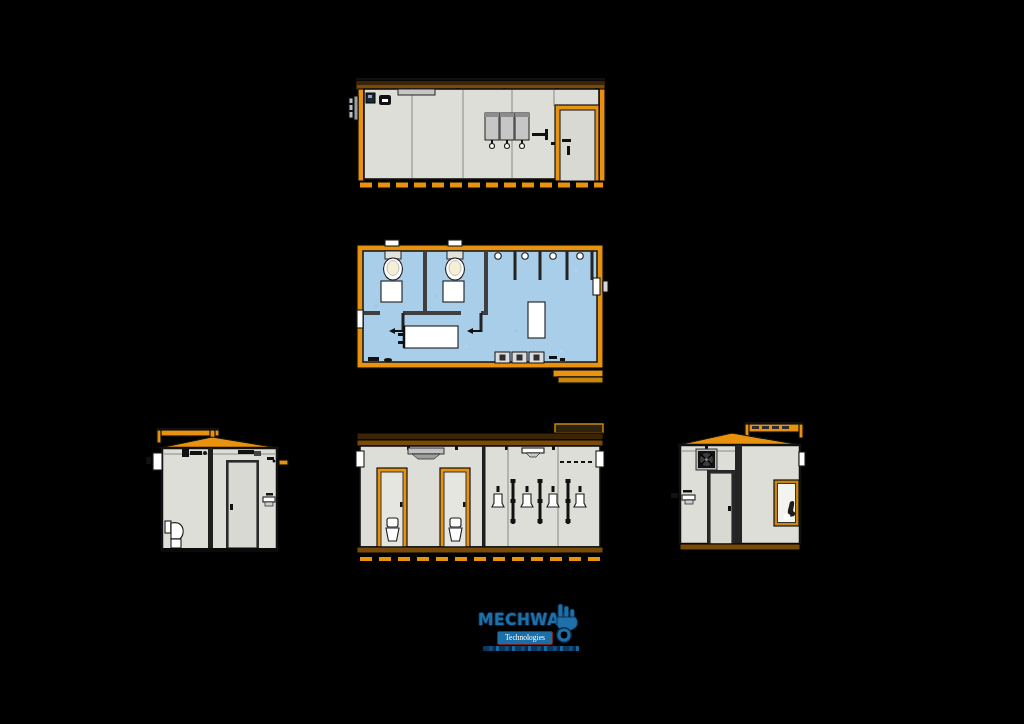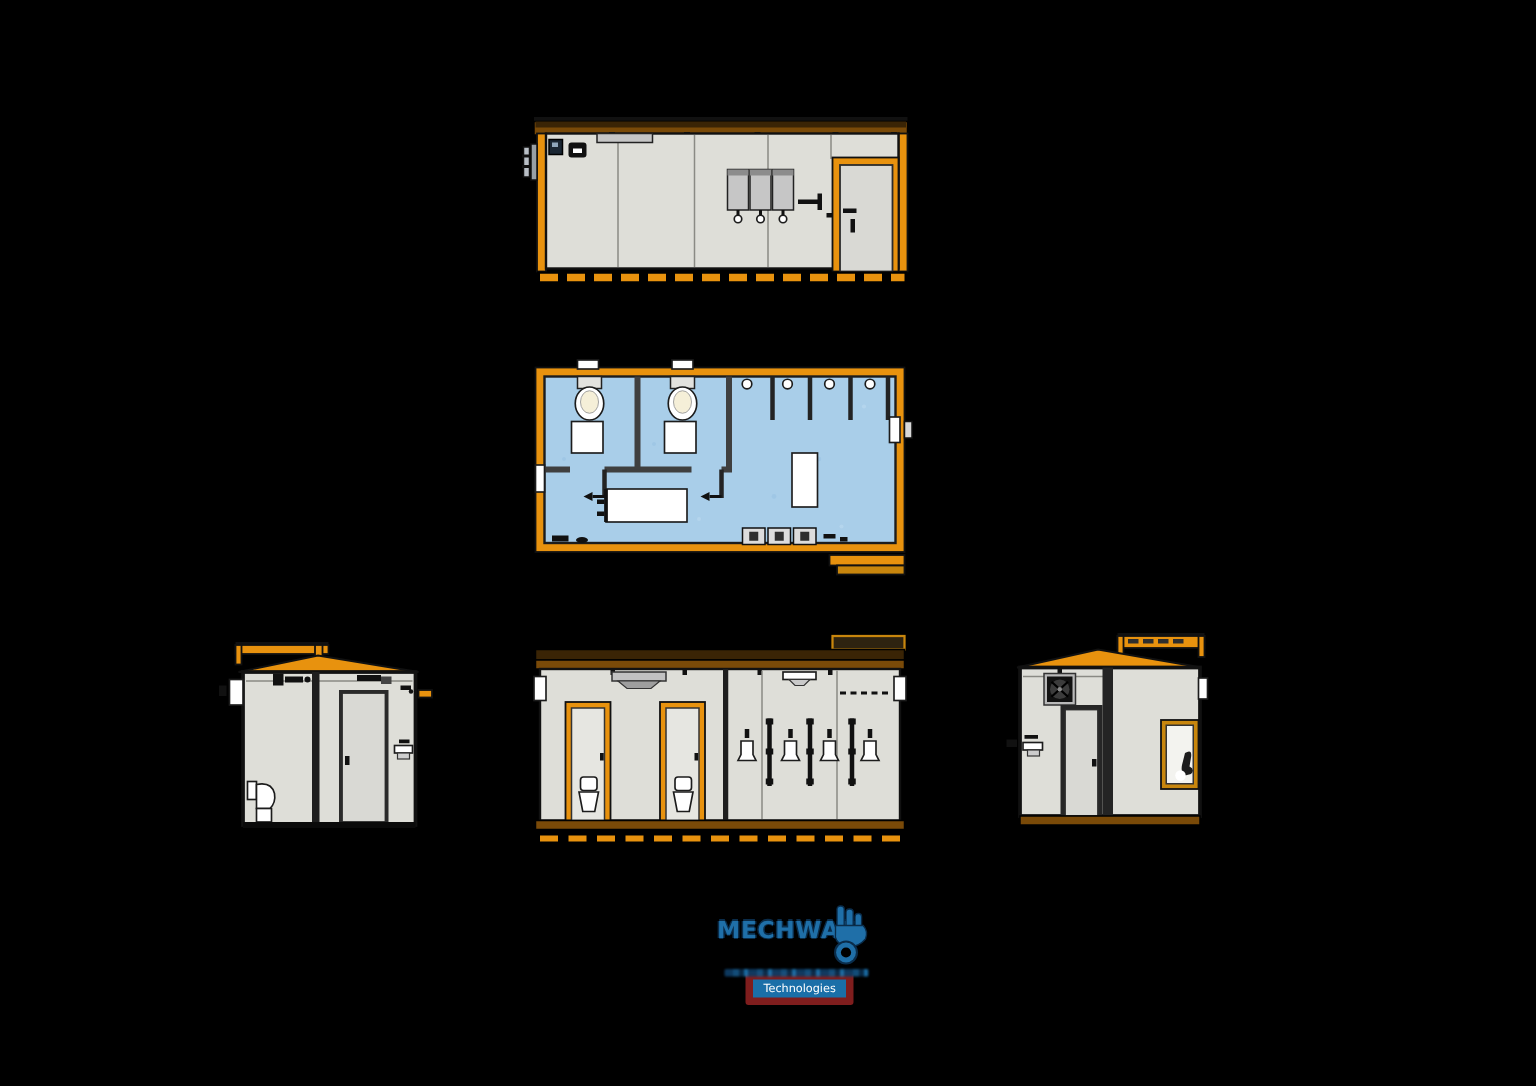--- a/index.html
+++ b/index.html
@@ -27,23 +27,23 @@
   .logo{position:absolute;left:470px;top:600px;width:140px;height:62px;}
   .brand{
     position:absolute;left:8px;top:11px;
     font-size:15.5px;font-weight:bold;letter-spacing:.5px;
     color:var(--logo-blue);
     text-shadow:-1px 0 var(--logo-navy),1px 0 var(--logo-navy),0 -1px var(--logo-navy),0 1px var(--logo-navy);
     white-space:nowrap;
   }
   .hand{position:absolute;left:84px;top:3px;}
   .subbox{
-    position:absolute;left:27px;top:48px;
-    background:var(--logo-box);border:5px solid #7f1d1d;border-radius:2px;
-    color:#fff;font-size:7.5px;padding:1px 7px 2px 7px;white-space:nowrap;
+    position:absolute;left:27px;top:31px;
+    background:var(--logo-box);border:1px solid #7f1d1d;border-radius:2px;
+    color:#fff;font-size:7.5px;padding:1px 7px 2px 7px;white-space:nowrap;font-family:Liberation Serif, serif;
   }
   .tagline-bar{
     position:absolute;left:13px;top:46px;width:96px;height:5px;
     background:repeating-linear-gradient(90deg,#0e3b63 0 6px,#14517f 6px 10px,#0a2c4a 10px 13px,#1b6fa8 13px 16px);
     filter:blur(.6px);opacity:.95;border-radius:1px;
   }
 </style>
 </head>
 <body>
 

